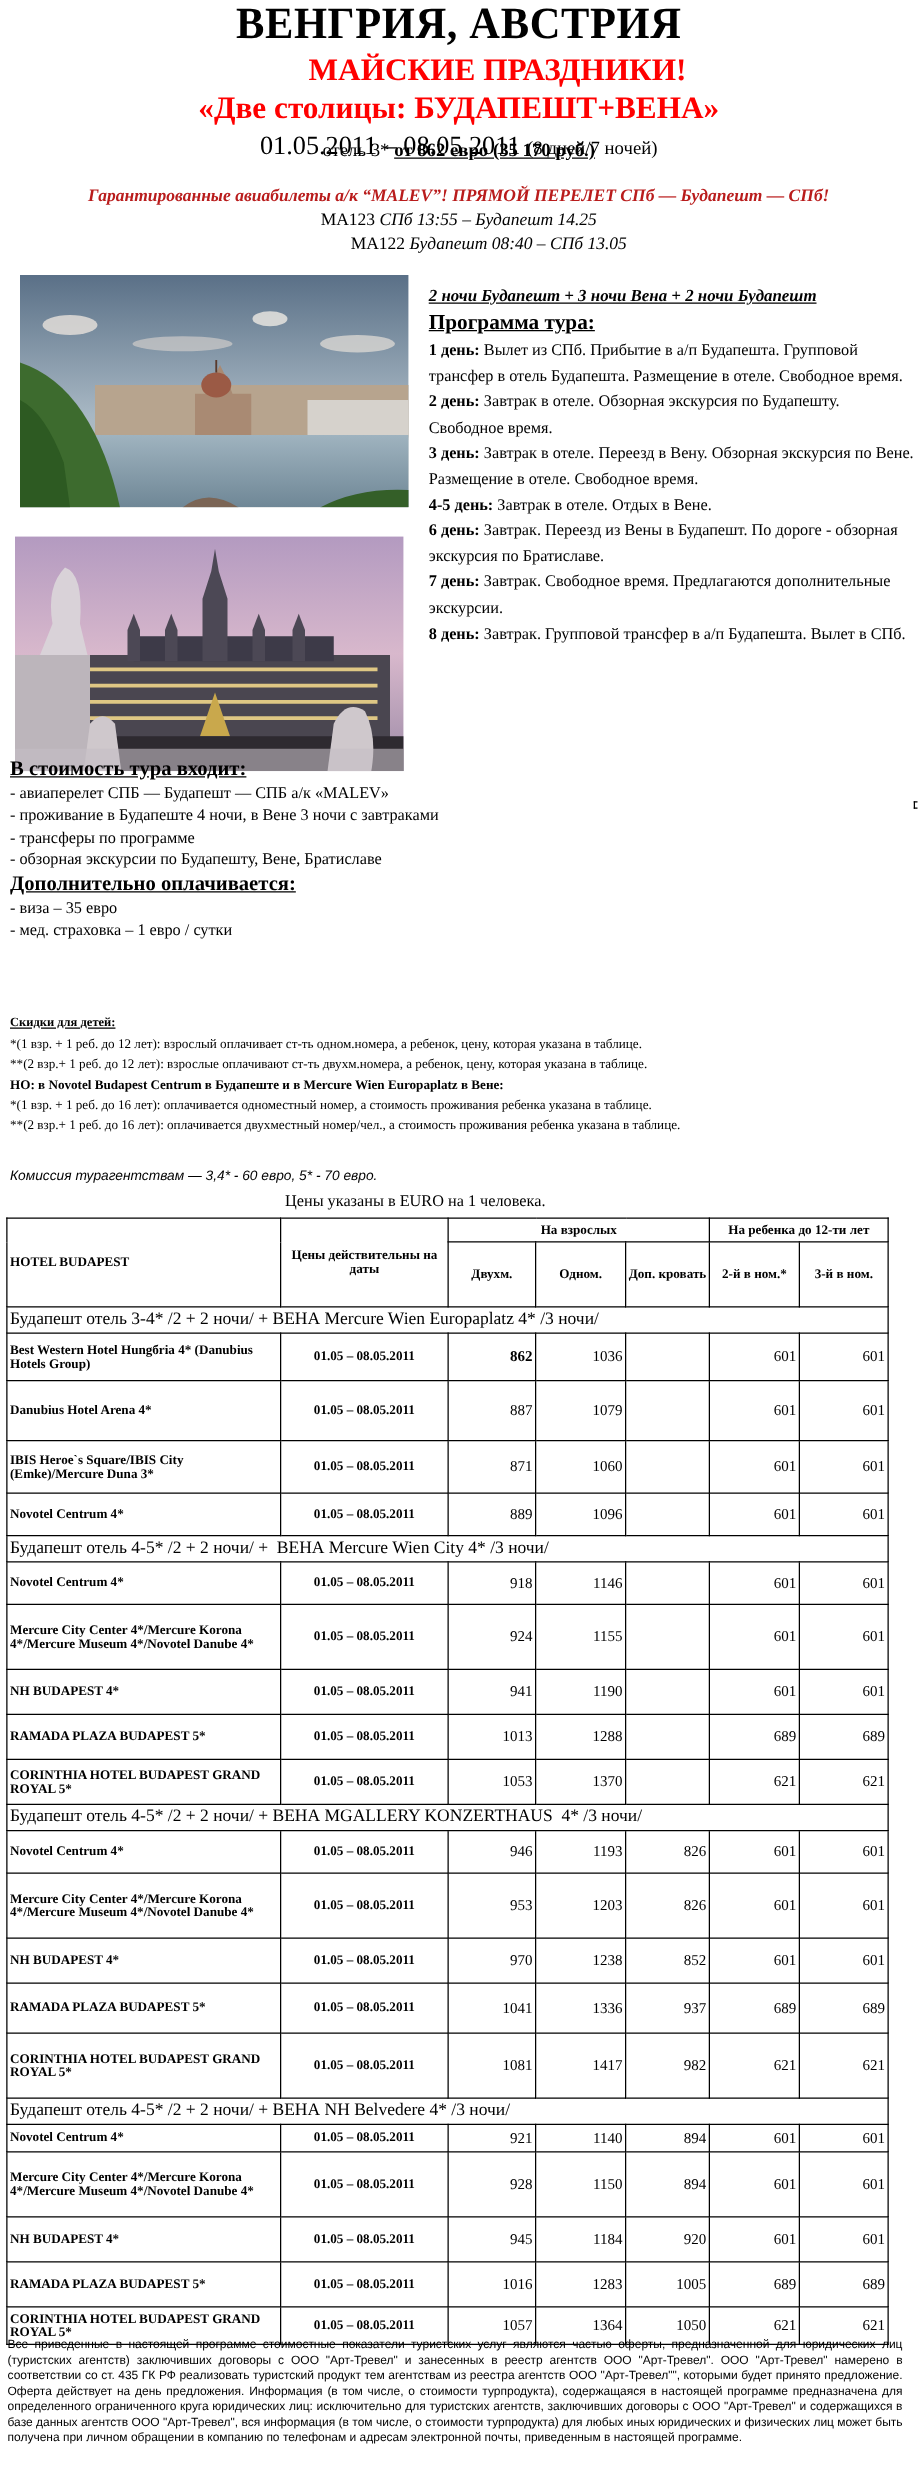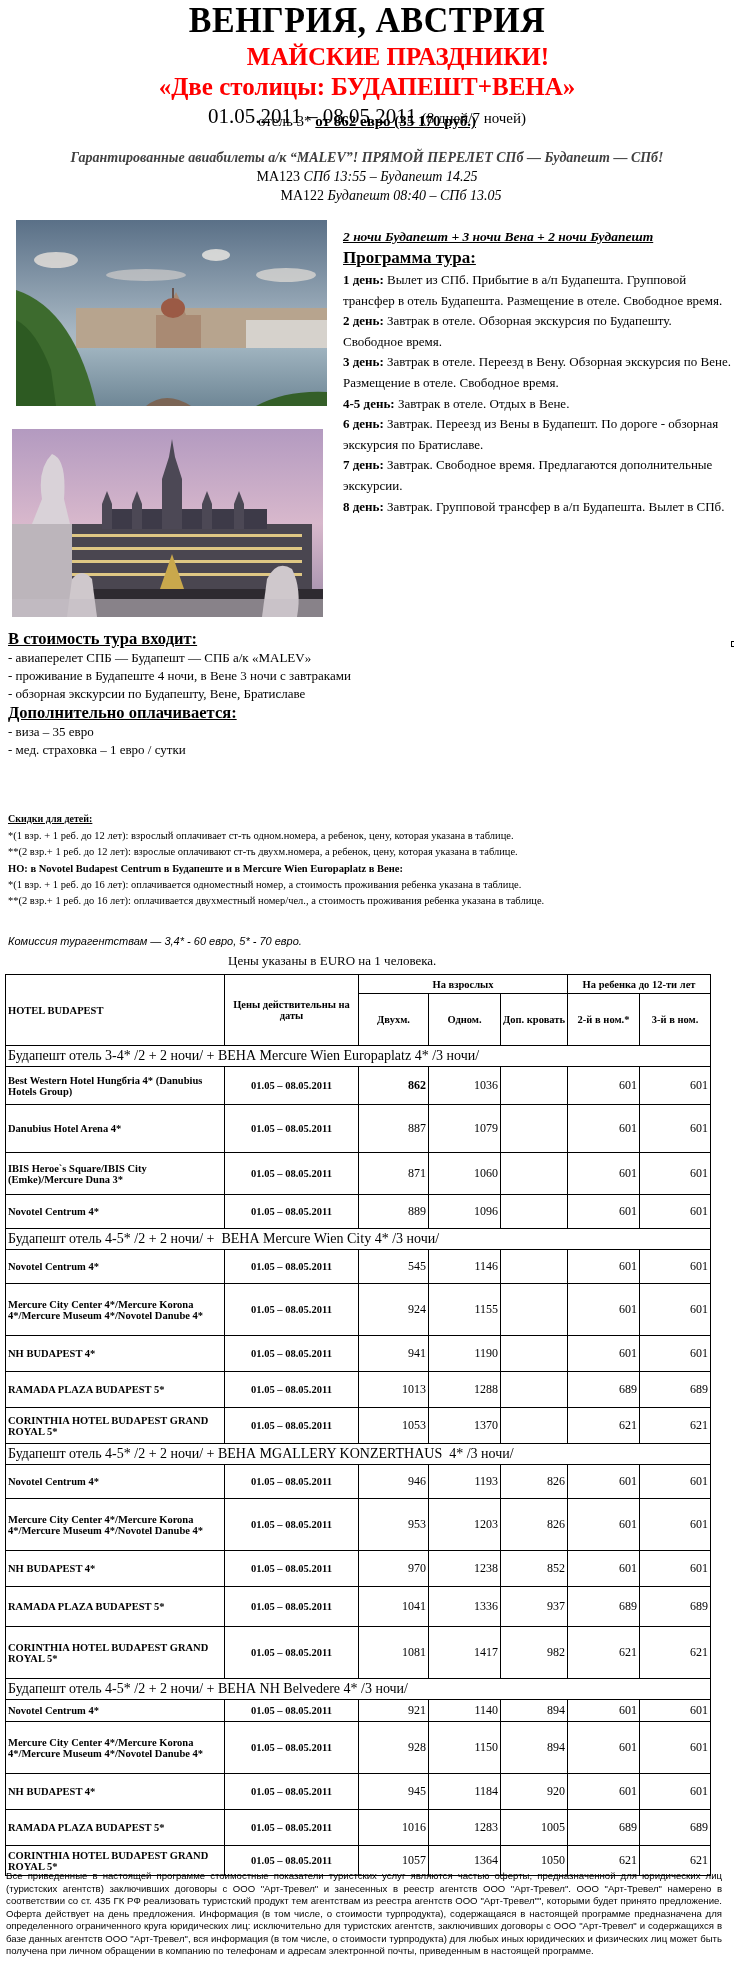--- a/index.html
+++ b/index.html
@@ -6,37 +6,37 @@
   body { width: 734px; height: 1972px; position: relative; overflow: hidden; font-family: "Liberation Serif", serif; color: #000; }
 
   .center { text-align: center; position: absolute; left: 0; width: 734px; }
   #title { top: 0px; font-size: 34px; font-weight: bold; letter-spacing: 0.5px; line-height: 40px; transform: scaleY(1.05); }
   #subtitle1 { top: 42px; font-size: 25px; font-weight: bold; color: #ff0000; line-height: 30px; margin-left: 31px; }
   #subtitle2 { top: 72px; font-size: 25px; font-weight: bold; color: #ff0000; line-height: 30px; }
   #dates { top: 104px; font-size: 21px; line-height: 24px; }
   #dates .small { font-size: 15px; }
   #price-line { top: 112px; font-size: 15px; line-height: 18px; }
   #price-line .strong { font-weight: bold; text-decoration: underline; }
-  #flight-note { top: 149px; font-size: 14px; font-style: italic; font-weight: bold; color: #404040; line-height: 17px; }
+  #flight-note { top: 149px; font-size: 14px; font-style: italic; font-weight: bold; color: #b91c1c; line-height: 17px; }
   #flight1 { top: 168px; font-size: 14px; line-height: 17px; }
   #flight2 { top: 187px; font-size: 14px; line-height: 17px; padding-left: 24px; }
   .it { font-style: italic; }
 
   .photo { position: absolute; overflow: hidden; }
   #photo-budapest { left: 16px; top: 220px; width: 311px; height: 186px; }
   #photo-vienna { left: 12px; top: 429px; width: 311px; height: 188px; }
 
   #program { position: absolute; left: 343px; top: 228px; width: 390px; font-size: 13px; line-height: 20.6px; }
   #program .route { font-style: italic; font-weight: bold; text-decoration: underline; font-size: 13.5px; line-height: 18px; font-family: Liberation Serif, serif; }
   #program .ptitle { font-weight: bold; text-decoration: underline; font-size: 17px; line-height: 24px; }
   #program .day b { font-weight: bold; }
 
   #right-mark { position: absolute; left: 731px; top: 641px; width: 4px; height: 4px; border: 1px solid #000; border-right: none; }
 
-  #includes { position: absolute; left: 8px; top: 628px; width: 700px; font-size: 13px; line-height: 17.8px; }
+  #includes { position: absolute; left: 8px; top: 604px; width: 700px; font-size: 13px; line-height: 17.8px; }
   .sec-title { font-weight: bold; text-decoration: underline; font-size: 16.5px; line-height: 21px; }
 
   #discounts { position: absolute; left: 8px; top: 810px; width: 720px; font-size: 10.5px; line-height: 16.3px; }
   #discounts .dtitle { font-weight: bold; text-decoration: underline; font-size: 10px; line-height: 18px; }
   #discounts .bold { font-weight: bold; }
 
   #commission { position: absolute; left: 8px; top: 935px; font-family: "Liberation Sans", sans-serif; font-style: italic; font-size: 11px; }
   #price-note { position: absolute; left: 228px; top: 953px; font-size: 13px; }
 
   table#prices { position: absolute; left: 5px; top: 974px; width: 706px; border-collapse: collapse; table-layout: fixed; font-size: 10.5px; }
@@ -148,20 +148,21 @@
   <div class="day"><b>7 день:</b><span> Завтрак. Свободное время. Предлагаются дополнительные экскурсии.</span></div>
   <div class="day"><b>8 день:</b><span> Завтрак. Групповой трансфер в а/п Будапешта. Вылет в СПб.</span></div>
 </div>
 
 <div id="right-mark"></div>
 
 <div id="includes">
   <div class="sec-title">В стоимость тура входит:</div>
   <div>- авиаперелет СПБ — Будапешт — СПБ а/к «MALEV»</div>
   <div>- проживание в Будапеште 4 ночи, в Вене 3 ночи с завтраками</div>
+  <div>- трансферы по программе</div>
   <div>- обзорная экскурсии по Будапешту, Вене, Братиславе</div>
   <div class="sec-title">Дополнительно оплачивается:</div>
   <div>- виза – 35 евро</div>
   <div>- мед. страховка – 1 евро / сутки</div>
 </div>
 
 <div id="discounts">
   <div class="dtitle">Скидки для детей:</div>
   <div>*(1 взр. + 1 реб. до 12 лет): взрослый оплачивает ст-ть одном.номера, а ребенок, цену, которая указана в таблице.</div>
   <div>**(2 взр.+ 1 реб. до 12 лет): взрослые оплачивают ст-ть двухм.номера, а ребенок, цену, которая указана в таблице.</div>
@@ -237,21 +238,21 @@
         <td class="num"></td>
         <td class="num">601</td>
         <td class="num">601</td>
       </tr>
       <tr class="grp">
         <td colspan="7"><span>Будапешт отель 4-5* /2 + 2 ночи/ + </span><span style="white-space: pre;"> ВЕНА Mercure Wien City 4* /3 ночи/</span></td>
       </tr>
       <tr style="height: 34px;">
         <td class="hname">Novotel Centrum 4*</td>
         <td class="dcell">01.05 – 08.05.2011</td>
-        <td class="num">545</td>
+        <td class="num">918</td>
         <td class="num">1146</td>
         <td class="num"></td>
         <td class="num">601</td>
         <td class="num">601</td>
       </tr>
       <tr style="height: 52px;">
         <td class="hname">Mercure City Center 4*/Mercure Korona 4*/Mercure Museum 4*/Novotel Danube 4*</td>
         <td class="dcell">01.05 – 08.05.2011</td>
         <td class="num">924</td>
         <td class="num">1155</td>

